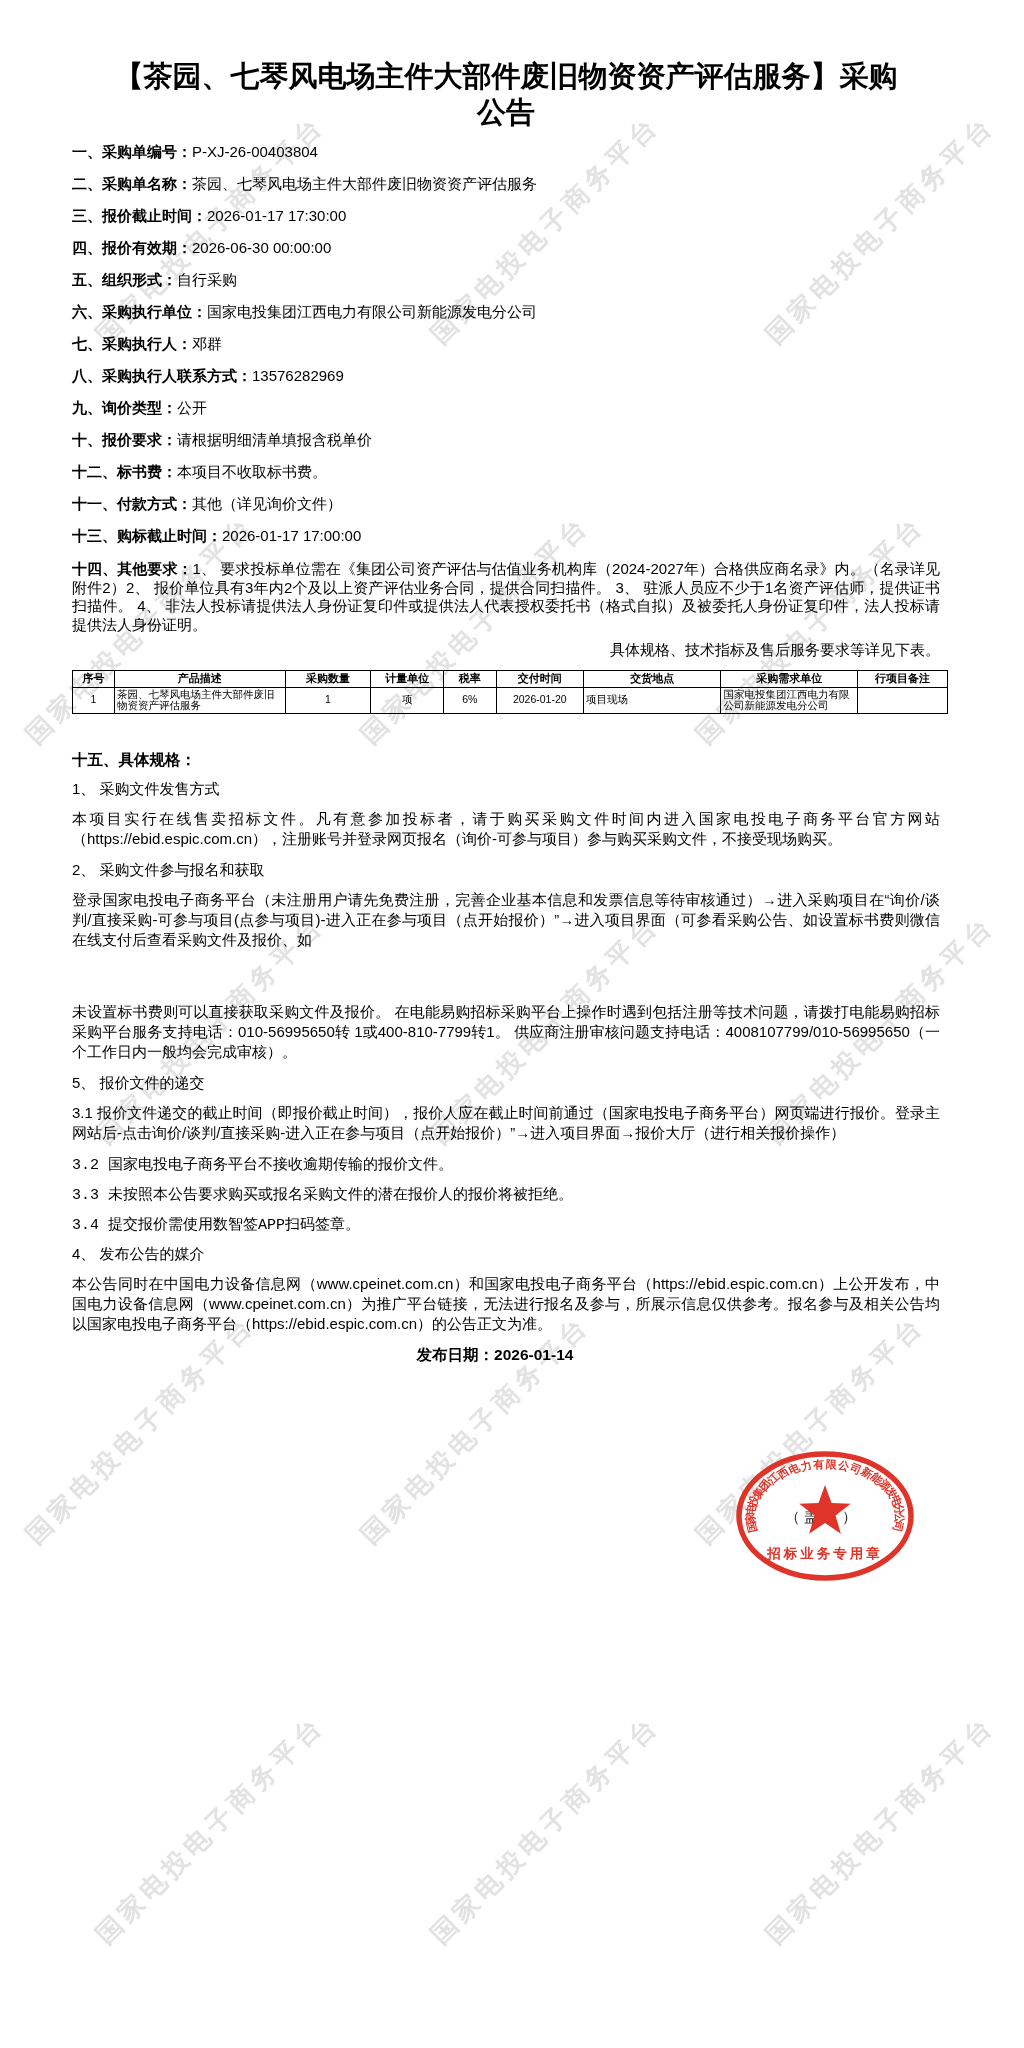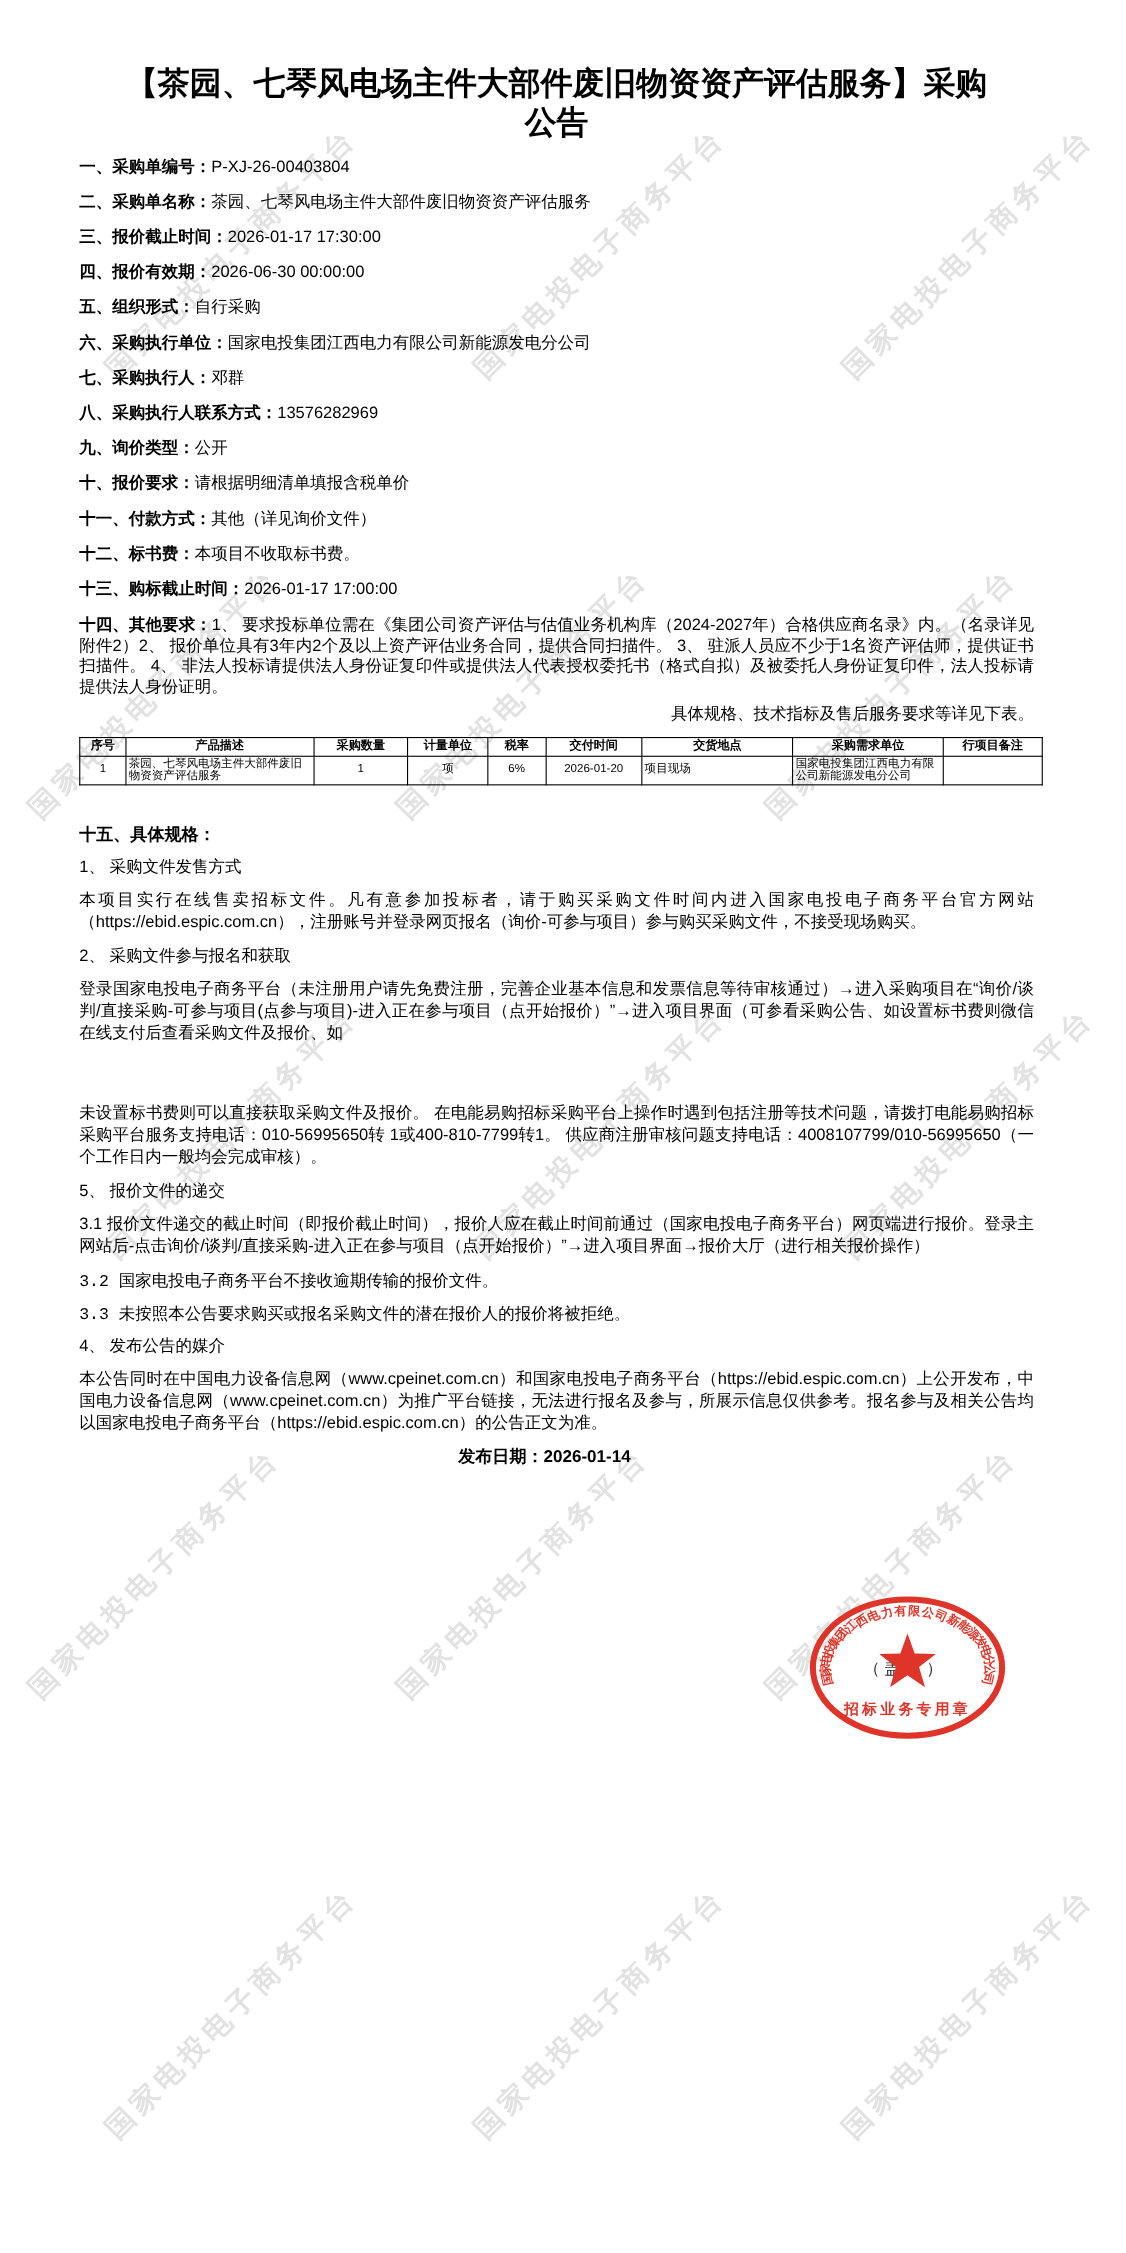--- a/index.html
+++ b/index.html
@@ -62,22 +62,22 @@
         <div class="field"><span class="lbl">一、采购单编号：</span><span>P-XJ-26-00403804</span></div>
         <div class="field"><span class="lbl">二、采购单名称：</span><span>茶园、七琴风电场主件大部件废旧物资资产评估服务</span></div>
         <div class="field"><span class="lbl">三、报价截止时间：</span><span>2026-01-17 17:30:00</span></div>
         <div class="field"><span class="lbl">四、报价有效期：</span><span>2026-06-30 00:00:00</span></div>
         <div class="field"><span class="lbl">五、组织形式：</span><span>自行采购</span></div>
         <div class="field"><span class="lbl">六、采购执行单位：</span><span>国家电投集团江西电力有限公司新能源发电分公司</span></div>
         <div class="field"><span class="lbl">七、采购执行人：</span><span>邓群</span></div>
         <div class="field"><span class="lbl">八、采购执行人联系方式：</span><span>13576282969</span></div>
         <div class="field"><span class="lbl">九、询价类型：</span><span>公开</span></div>
         <div class="field"><span class="lbl">十、报价要求：</span><span>请根据明细清单填报含税单价</span></div>
+        <div class="field"><span class="lbl">十二、标书费：</span><span>本项目不收取标书费。</span></div>
         <div class="field"><span class="lbl">十一、付款方式：</span><span>其他（详见询价文件）</span></div>
-        <div class="field"><span class="lbl">十二、标书费：</span><span>本项目不收取标书费。</span></div>
         <div class="field"><span class="lbl">十三、购标截止时间：</span><span>2026-01-17 17:00:00</span></div>
       </div>
 
     <div class="para14"><span class="lbl">十四、其他要求：</span><span>1、 要求投标单位需在《集团公司资产评估与估值业务机构库（2024-2027年）合格供应商名录》内。（名录详见附件2）2、 报价单位具有3年内2个及以上资产评估业务合同，提供合同扫描件。 3、 驻派人员应不少于1名资产评估师，提供证书扫描件。 4、 非法人投标请提供法人身份证复印件或提供法人代表授权委托书（格式自拟）及被委托人身份证复印件，法人投标请提供法人身份证明。</span></div>
 
     <div class="tbl-intro">具体规格、技术指标及售后服务要求等详见下表。</div>
 
     <table class="products">
       <colgroup>
         <col style="width:4.8%">
@@ -123,20 +123,21 @@
     <div id="notice">
         <div class="sub-heading">1、 采购文件发售方式</div>
         <div class="np">本项目实行在线售卖招标文件。凡有意参加投标者，请于购买采购文件时间内进入国家电投电子商务平台官方网站（https://ebid.espic.com.cn），注册账号并登录网页报名（询价-可参与项目）参与购买采购文件，不接受现场购买。</div>
         <div class="sub-heading">2、 采购文件参与报名和获取</div>
         <div class="np">登录国家电投电子商务平台（未注册用户请先免费注册，完善企业基本信息和发票信息等待审核通过）→进入采购项目在“询价/谈判/直接采购-可参与项目(点参与项目)-进入正在参与项目（点开始报价）”→进入项目界面（可参看采购公告、如设置标书费则微信在线支付后查看采购文件及报价、如</div>
         <div class="np gap-before">未设置标书费则可以直接获取采购文件及报价。 在电能易购招标采购平台上操作时遇到包括注册等技术问题，请拨打电能易购招标采购平台服务支持电话：010-56995650转 1或400-810-7799转1。 供应商注册审核问题支持电话：4008107799/010-56995650（一个工作日内一般均会完成审核）。</div>
         <div class="sub-heading">5、 报价文件的递交</div>
         <div class="np">3.1 报价文件递交的截止时间（即报价截止时间），报价人应在截止时间前通过（国家电投电子商务平台）网页端进行报价。登录主网站后-点击询价/谈判/直接采购-进入正在参与项目（点开始报价）”→进入项目界面→报价大厅（进行相关报价操作）</div>
         <div class="np short">3.2 国家电投电子商务平台不接收逾期传输的报价文件。</div>
         <div class="np short">3.3 未按照本公告要求购买或报名采购文件的潜在报价人的报价将被拒绝。</div>
+        <div class="np short">3.4 提交报价需使用数智签APP扫码签章。</div>
         <div class="sub-heading">4、 发布公告的媒介</div>
         <div class="np">本公告同时在中国电力设备信息网（www.cpeinet.com.cn）和国家电投电子商务平台（https://ebid.espic.com.cn）上公开发布，中国电力设备信息网（www.cpeinet.com.cn）为推广平台链接，无法进行报名及参与，所展示信息仅供参考。报名参与及相关公告均以国家电投电子商务平台（https://ebid.espic.com.cn）的公告正文为准。</div>
       </div>
 
     <div class="pub-date">发布日期：2026-01-14</div>
 
   </div>
 
   <div class="seal">
     <svg width="184" height="140" viewBox="0 0 184 140" xmlns="http://www.w3.org/2000/svg">

